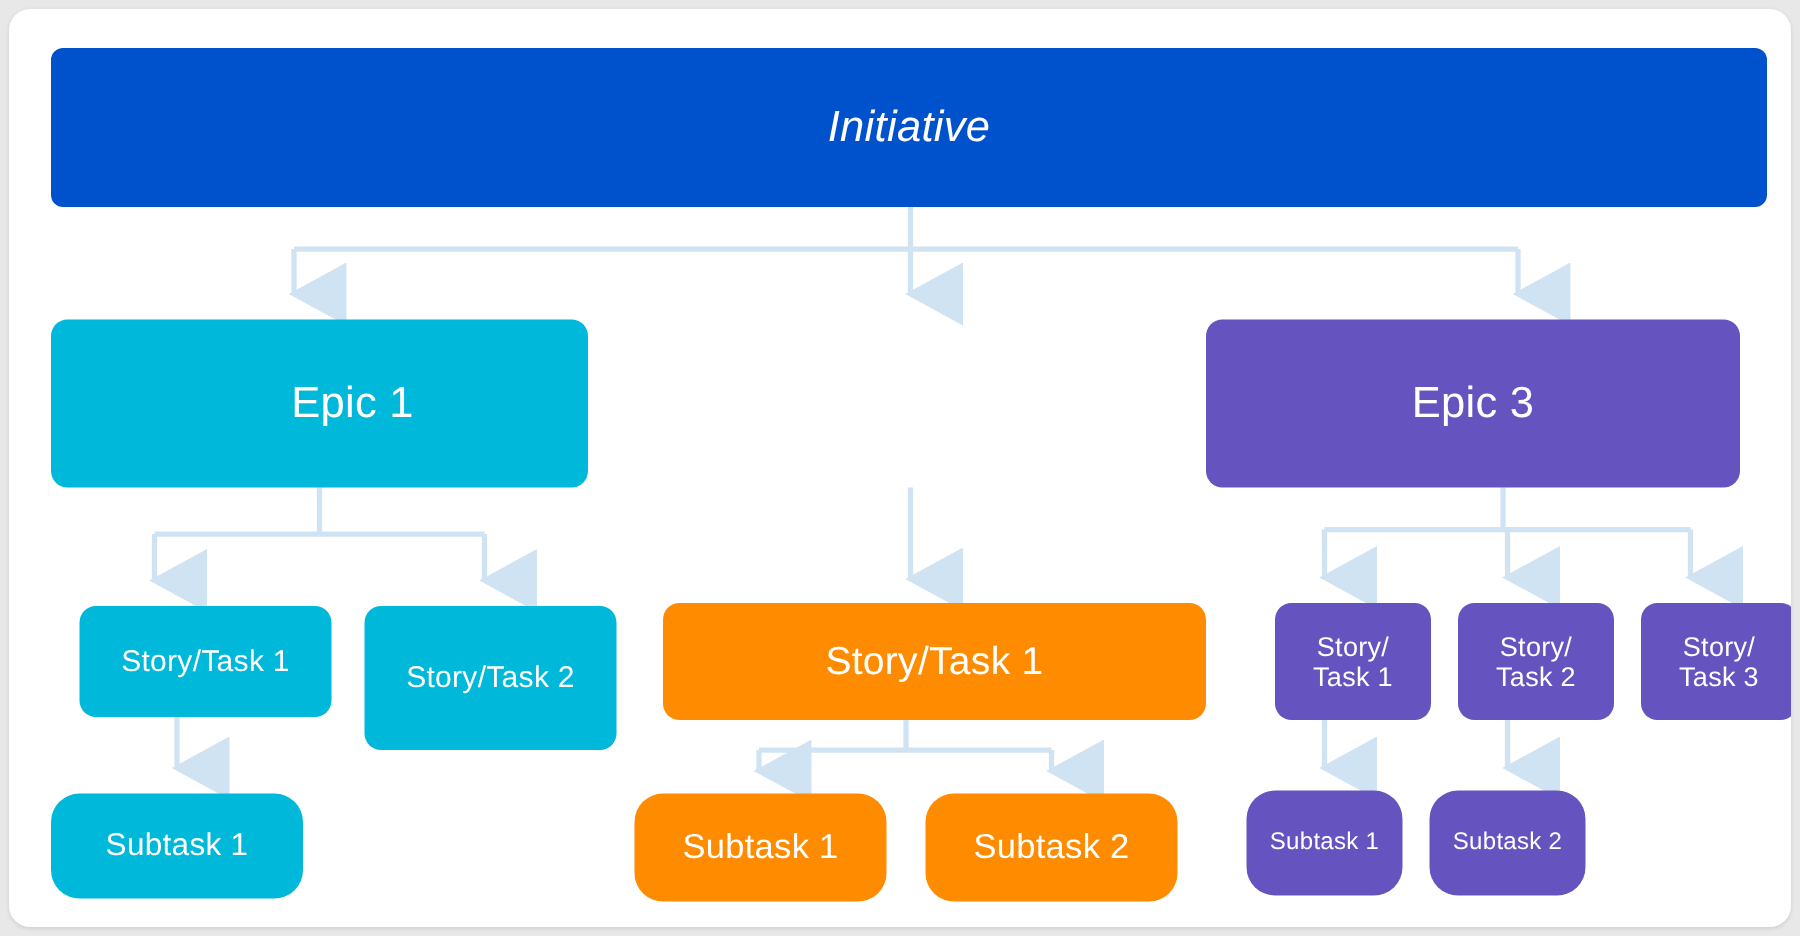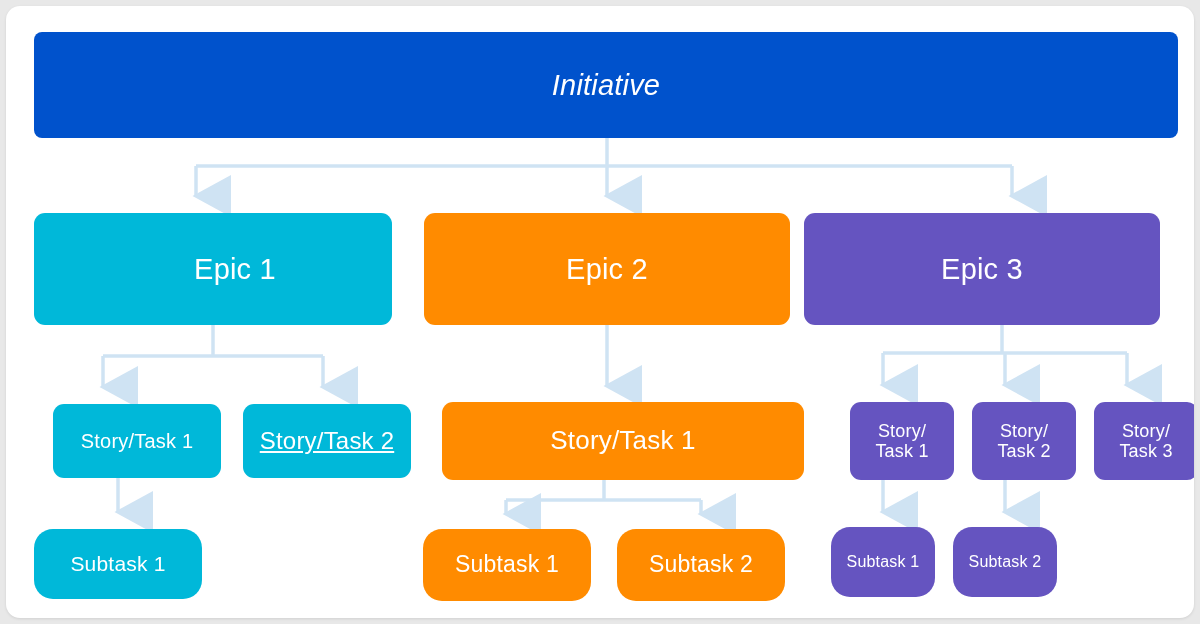--- a/index.html
+++ b/index.html
@@ -60,21 +60,21 @@
     font-style: italic;
   }
   
   .n-epic      { top: 207px; height: 112px; border-radius: 11px; font-size: 29px; }
   .n-epic-1    { left: 28px;  width: 358px; padding-left: 44px; }
   .n-epic-2    { left: 418px; width: 366px; }
   .n-epic-3    { left: 798px; width: 356px; }
   
   .n-story     { border-radius: 11px; margin-left: 19px; }
   .n-story-c1  { left: 28px;  top: 398px; width: 168px; height: 74px; font-size: 20px; }
-  .n-story-c2  { left: 218px; top: 398px; width: 168px; height: 74px; font-size: 24px; text-decoration: underline; }
+  .n-story-c2  { left: 218px; top: 398px; width: 168px; height: 96px; font-size: 20px; }
   .n-story-o1  { left: 417px; top: 396px; width: 362px; height: 78px; font-size: 26px; }
   .n-story-p1  { left: 825px; top: 396px; width: 104px; height: 78px; font-size: 18px; }
   .n-story-p2  { left: 947px; top: 396px; width: 104px; height: 78px; font-size: 18px; }
   .n-story-p3  { left: 1069px;top: 396px; width: 104px; height: 78px; font-size: 18px; }
   
   .n-sub       { border-radius: 19px; }
   .n-sub-c1    { left: 28px;  top: 523px; width: 168px; height: 70px; font-size: 21px; }
   .n-sub-o1    { left: 417px; top: 523px; width: 168px; height: 72px; font-size: 23px; }
   .n-sub-o2    { left: 611px; top: 523px; width: 168px; height: 72px; font-size: 23px; }
   .n-sub-p1    { left: 825px; top: 521px; width: 104px; height: 70px; font-size: 16px; }
@@ -122,21 +122,20 @@
 
         <path d="M 877 474 L 877 506" marker-end="url(#arrow)"></path>
         <path d="M 999 474 L 999 506" marker-end="url(#arrow)"></path>
       </g>
     </svg>
 
     <div class="node n-initiative" style="background:#0052cc">Initiative</div>
 
     <div class="node n-epic n-epic-1" style="background:#00b8d9">Epic 1</div>
 
-    <div class="node n-epic n-epic-2" style="background:#ff8b00">Epic 2</div>
 
     <div class="node n-epic n-epic-3" style="background:#6554c0">Epic 3</div>
 
     <div class="node n-story n-story-c1" style="background:#00b8d9">Story/Task 1</div>
 
     <div class="node n-story n-story-c2" style="background:#00b8d9">Story/Task 2</div>
 
     <div class="node n-story n-story-o1" style="background:#ff8b00">Story/Task 1</div>
 
     <div class="node n-story n-story-p1" style="background:#6554c0">Story/

